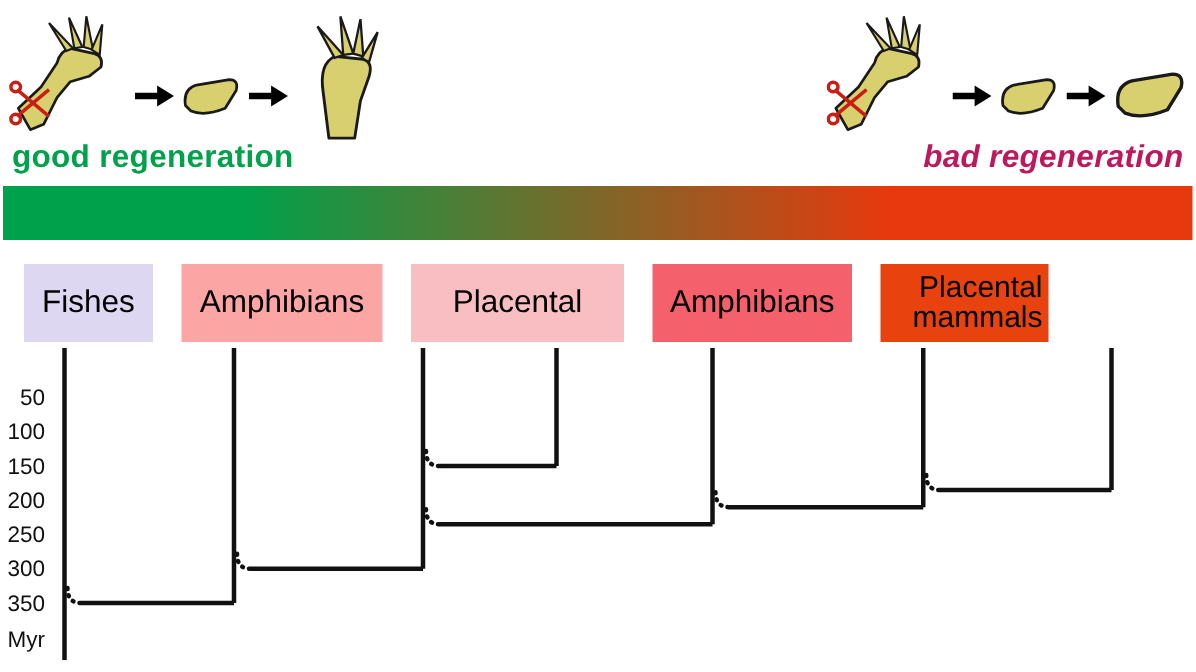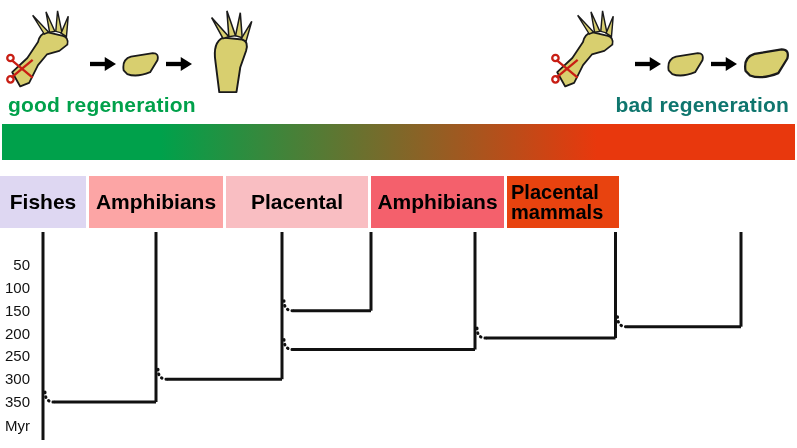--- a/index.html
+++ b/index.html
@@ -18,21 +18,21 @@
   .quality-label{position:absolute;top:93px;font-size:21px;font-weight:bold;letter-spacing:0.2px;}
   .quality-label.good{left:8px;}
   .quality-label.bad{right:8px;}
 
   
   .grad-bar{position:absolute;left:2px;right:2px;top:124px;height:36px;}
 
   
   .taxa-row{position:absolute;left:0;right:0;top:176px;height:52px;display:flex;gap:3px;}
   .taxon{display:flex;align-items:center;justify-content:center;
-         font-size:21px;font-weight:bold;text-align:left;line-height:1.02;}
+         font-size:21px;font-weight:normal;text-align:right;line-height:1.02;margin-left:16px;}
   .taxon-small{font-size:20px;padding:0 4px;box-sizing:border-box;}
 
   
   #tree-svg{position:absolute;left:0;top:230px;}
 </style>
 </head>
 <body>
 
 <div id="figure">
 
@@ -94,21 +94,21 @@
     <svg class="arrow-svg" width="26" height="20" viewBox="0 0 30 20">
       <line x1="0" y1="10" x2="19" y2="10" stroke="#000" stroke-width="5"></line>
       <path d="M17,2 L30,10 L17,18 Z" fill="#000"></path>
     </svg>
     <svg class="stump-big-svg" width="52" height="34" viewBox="0 0 46 30">
       <path d="M4,22 Q2,10 12,7 L36,3 Q43,3 41,11 L33,24 Q18,30 8,26 Z" fill="#d8cf6f" stroke="#1a1a1a" stroke-width="2" stroke-linejoin="round"></path>
     </svg>
   </div>
 
   <div class="quality-label good" style="color: rgb(0, 161, 75);">good regeneration</div>
-  <div class="quality-label bad" style="color: #0f766e;">bad regeneration</div>
+  <div class="quality-label bad" style="color: #be185d; font-style: italic;">bad regeneration</div>
 
   <div class="grad-bar" style="background: linear-gradient(90deg, rgb(0, 161, 75) 0%, rgb(0, 161, 75) 20%, rgb(232, 56, 13) 75%, rgb(232, 56, 13) 100%);"></div>
 
   <div class="taxa-row">
       <div class="taxon" style="background: rgb(222, 215, 242); flex: 0 0 86px;">Fishes</div>
       <div class="taxon" style="background: #fca5a5; flex: 0 0 134px;">Amphibians</div>
       <div class="taxon" style="background: rgb(249, 190, 194); flex: 0 0 142px;">Placental</div>
       <div class="taxon" style="background: rgb(244, 96, 108); flex: 0 0 133px;">Amphibians</div>
       <div class="taxon taxon-small" style="background: rgb(232, 67, 15); flex: 0 0 112px;">Placental mammals</div>
     </div>

